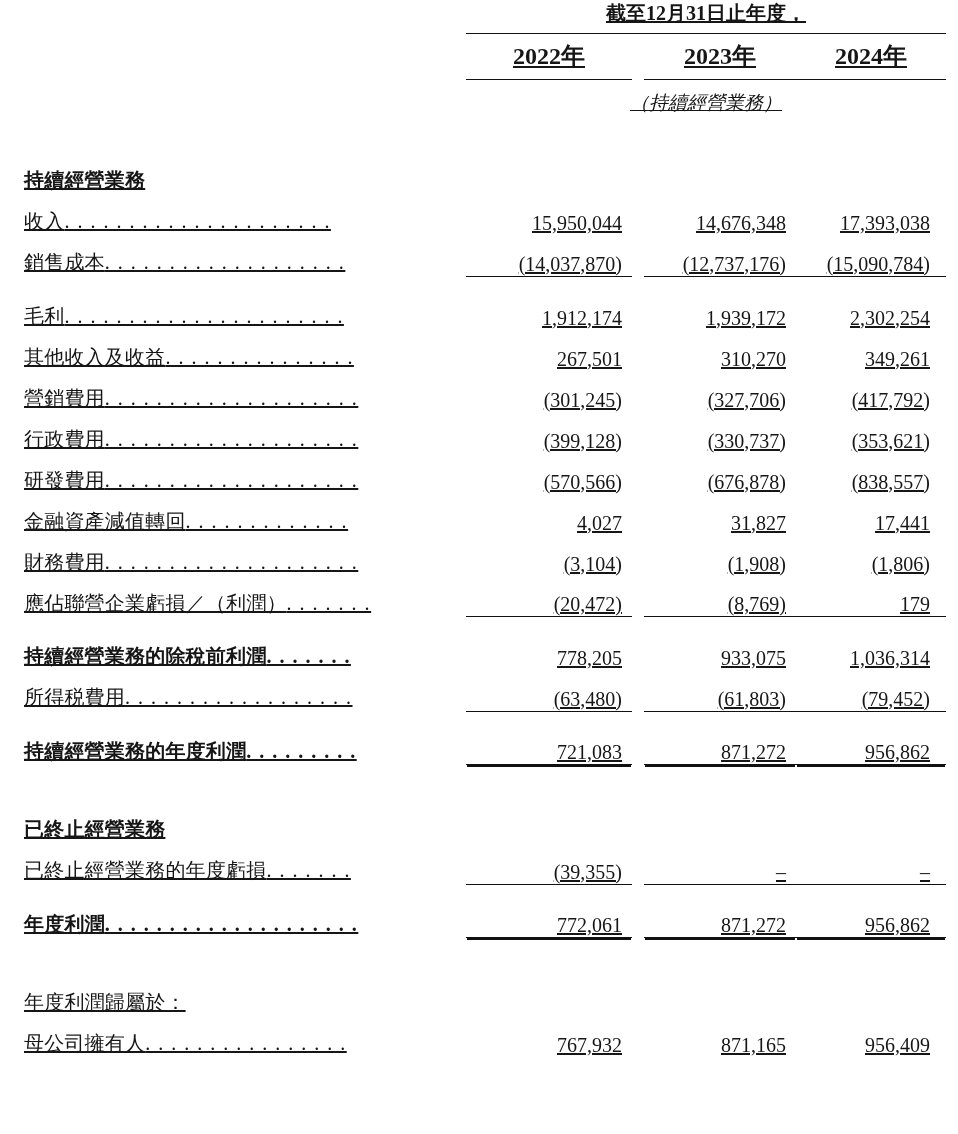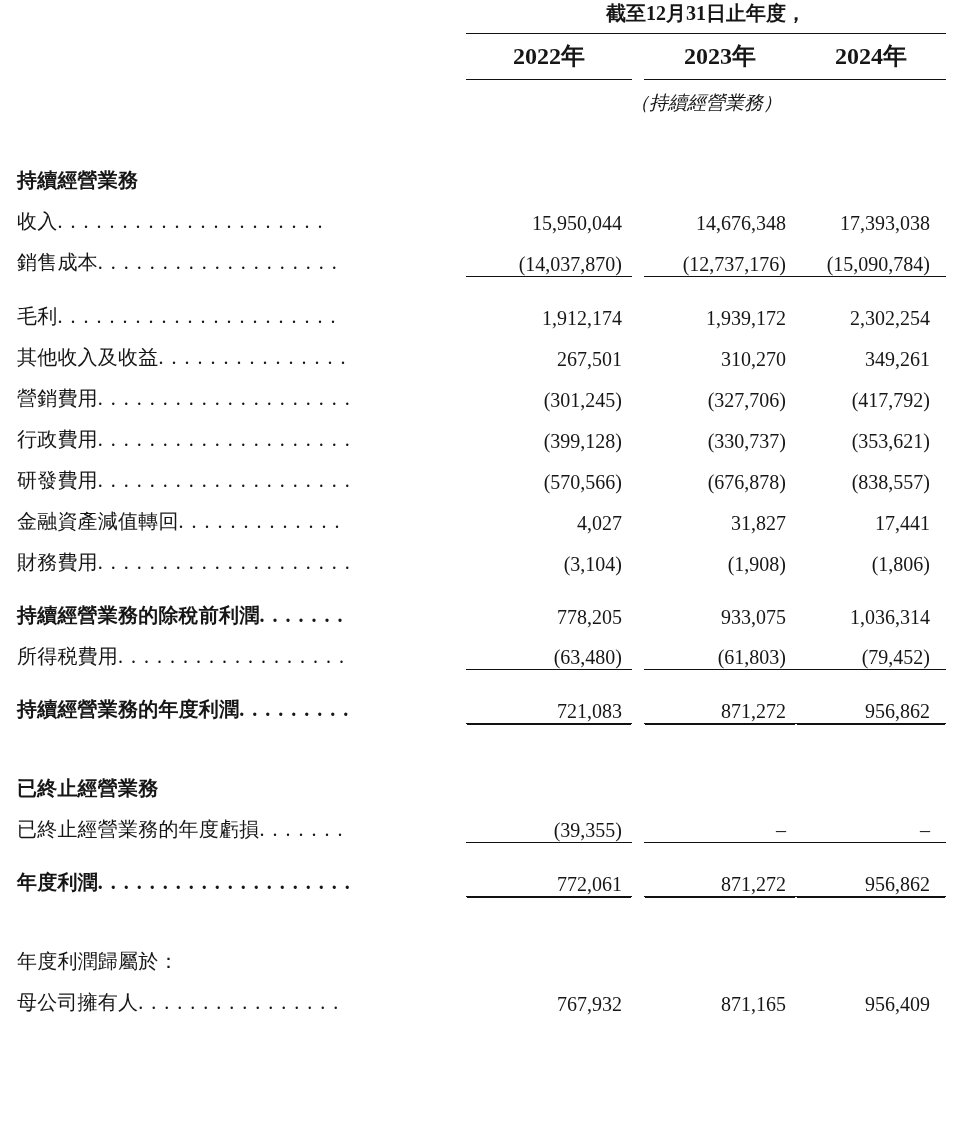--- a/index.html
+++ b/index.html
@@ -19,35 +19,36 @@
     position: relative;
     width: 958px;
     height: 1134px;
     box-sizing: border-box;
   }
   table.fin {
     border-collapse: collapse;
     width: 806px;
     table-layout: fixed;
     font-size: 20px;
+    text-decoration: underline;
   }
   col.c-label { width: 466px; }
   col.c-y1 { width: 166px; }
   col.c-gap { width: 12px; }
   col.c-y2 { width: 152px; }
   col.c-y3 { width: 150px; }
 
   td, th {
     padding: 0;
     vertical-align: bottom;
     font-weight: normal;
   }
 
   .label {
-    padding-left: 17px;
+    padding-left: 24px;
     padding-right: 6px;
     white-space: nowrap;
     overflow: hidden;
     font-size: 20px;
     letter-spacing: 0.2px;
   }
   .label.bold { font-weight: bold; }
   .num {
     text-align: right;
     padding-right: 10px;
@@ -188,20 +189,27 @@
           <td class="num">31,827</td>
           <td class="num pad-right-last">17,441</td>
         </tr>
         <tr class="row-h">
           <td class="label"><span>財務費用</span><span class="dots">. . . . . . . . . . . . . . . . . . . .</span></td>
           <td class="num">(3,104)</td>
           <td class="gapcell"></td>
           <td class="num">(1,908)</td>
           <td class="num pad-right-last">(1,806)</td>
         </tr>
+        <tr class="row-h">
+          <td class="label"><span>應佔聯營企業虧損／（利潤）</span><span class="dots">. . . . . . .</span></td>
+          <td class="num u-line">(20,472)</td>
+          <td class="gapcell"></td>
+          <td class="num u-line">(8,769)</td>
+          <td class="num pad-right-last u-line">179</td>
+        </tr>
         <tr>
           <td colspan="5" style="height: 12px;"></td>
         </tr>
         <tr class="row-h">
           <td class="label bold"><span>持續經營業務的除稅前利潤</span><span class="dots">. . . . . . .</span></td>
           <td class="num">778,205</td>
           <td class="gapcell"></td>
           <td class="num">933,075</td>
           <td class="num pad-right-last">1,036,314</td>
         </tr>

